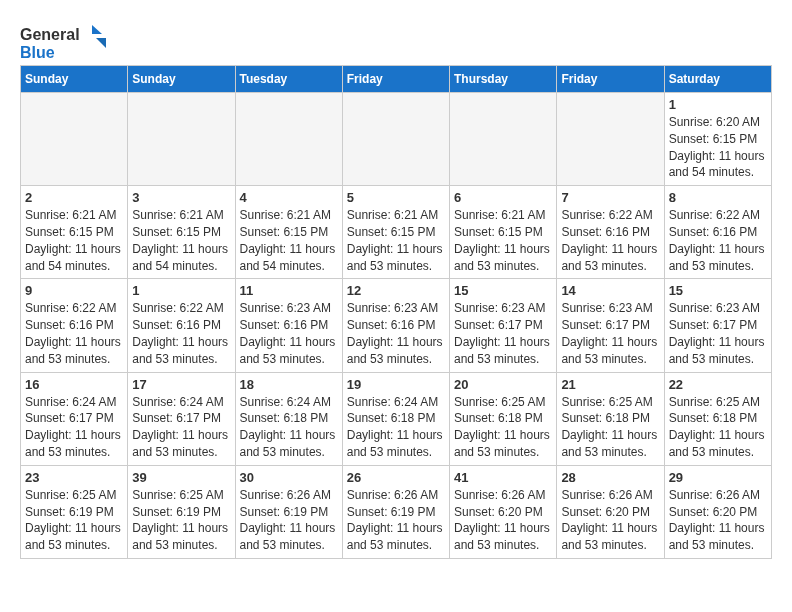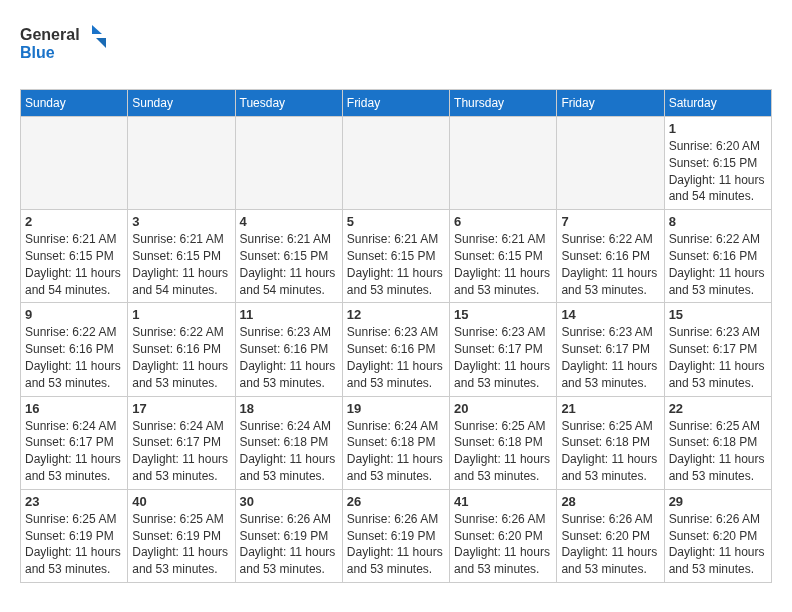--- a/index.html
+++ b/index.html
@@ -7,21 +7,21 @@
       font-family: Arial, sans-serif;
       background: #fff;
       width: 792px;
       min-height: 612px;
       padding: 20px;
     }
     .header {
       display: flex;
       justify-content: space-between;
       align-items: center;
-      margin-bottom: 25px;
+      margin-bottom: 1px;
     }
     .logo {
       display: flex;
       align-items: center;
       gap: 6px;
     }
     .title-block {
       text-align: right;
     }
     .month-title {
@@ -37,21 +37,21 @@
       width: 100%;
       border-collapse: collapse;
       font-size: 11px;
     }
     .calendar thead th {
       background: #1a73c9;
       color: #fff;
       padding: 6px 4px;
       text-align: left;
       font-size: 12px;
-      font-weight: normal;
+      font-weight: bold;
       border: 1px solid #ccc;
     }
     .calendar tbody td {
       border: 1px solid #ccc;
       vertical-align: top;
       padding: 4px;
       width: 108px;
       min-height: 80px;
       background: #fff;
     }
@@ -206,21 +206,21 @@
           <div class="day-number">22</div>
           <div class="day-info">Sunrise: 6:25 AM<br>Sunset: 6:18 PM<br>Daylight: 11 hours and 53 minutes.</div>
         </td>
       </tr>
       <tr>
         <td>
           <div class="day-number">23</div>
           <div class="day-info">Sunrise: 6:25 AM<br>Sunset: 6:19 PM<br>Daylight: 11 hours and 53 minutes.</div>
         </td>
         <td>
-          <div class="day-number">40</div>
+          <div class="day-number">39</div>
           <div class="day-info">Sunrise: 6:25 AM<br>Sunset: 6:19 PM<br>Daylight: 11 hours and 53 minutes.</div>
         </td>
         <td>
           <div class="day-number">30</div>
           <div class="day-info">Sunrise: 6:26 AM<br>Sunset: 6:19 PM<br>Daylight: 11 hours and 53 minutes.</div>
         </td>
         <td>
           <div class="day-number">26</div>
           <div class="day-info">Sunrise: 6:26 AM<br>Sunset: 6:19 PM<br>Daylight: 11 hours and 53 minutes.</div>
         </td>

